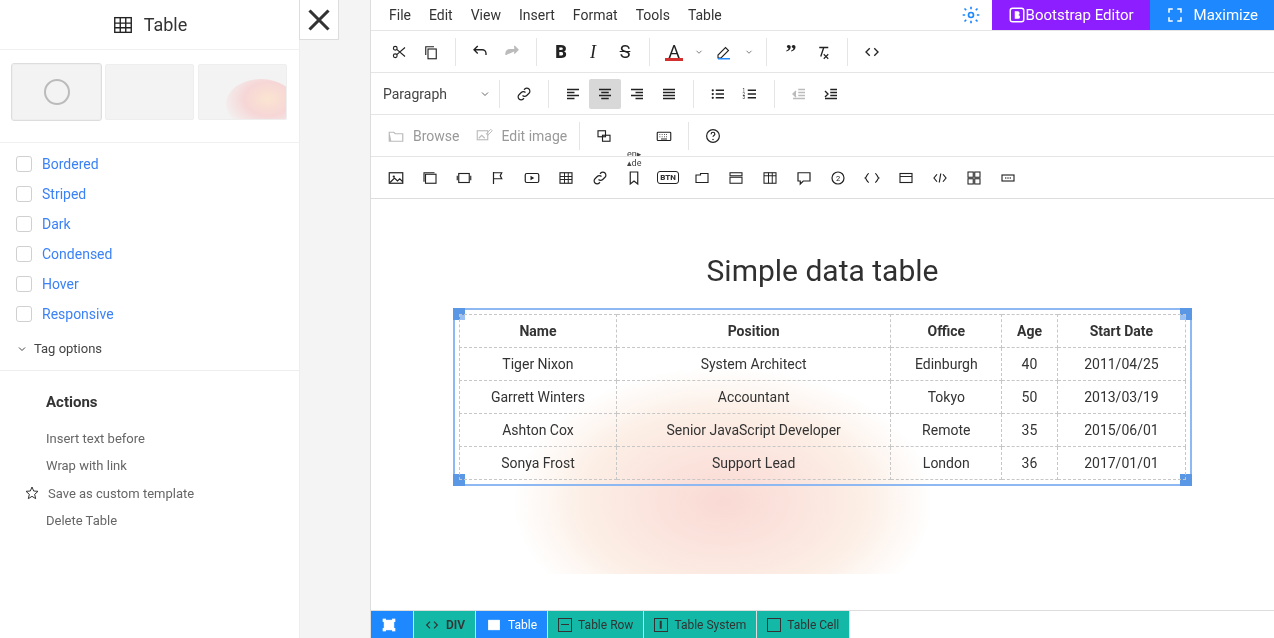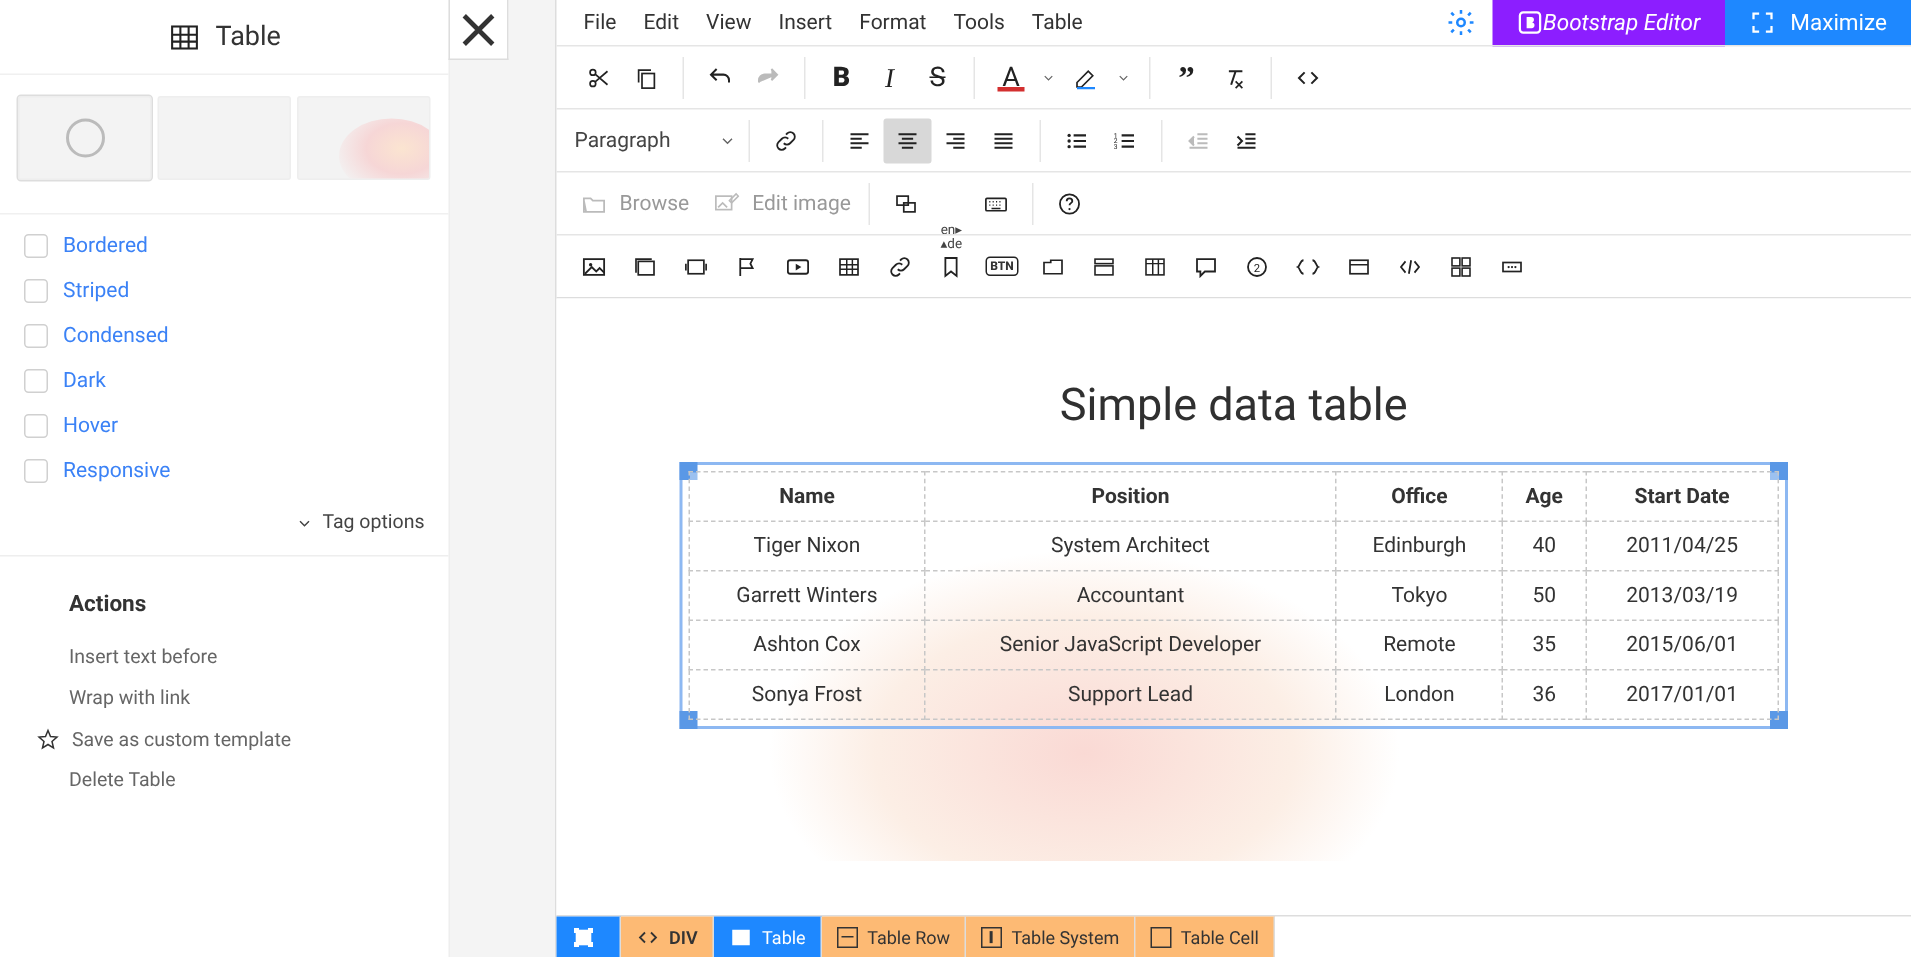--- a/index.html
+++ b/index.html
@@ -12,40 +12,40 @@
   .sb-header svg { width: 22px; height: 22px; }
   .close-btn { position: absolute; top: 0; right: -40px; width: 40px; height: 40px; background: #fff; border: 1px solid #ddd; border-top: none; display: flex; align-items: center; justify-content: center; font-size: 20px; cursor: pointer; }
   .thumbs { display: flex; gap: 4px; padding: 14px 12px 22px; border-bottom: 1px solid #f0f0f0; }
   .thumb { flex: 1; height: 56px; border: 1px solid #eee; border-radius: 2px; background: #f3f3f3; position: relative; overflow: hidden; }
   .thumb.active { outline: 1px solid #ddd; }
   .thumb .circle { position: absolute; top: 50%; left: 50%; transform: translate(-50%,-50%); width: 26px; height: 26px; border: 2px solid #bbb; border-radius: 50%; }
   .thumb .blob { position: absolute; right: -10px; bottom: -10px; width: 70px; height: 50px; background: radial-gradient(ellipse at 60% 40%, #fde1c8 0%, #f7cfcf 40%, #f3f3f3 80%); border-radius: 50%; opacity: .8; }
   .checks { padding: 6px 16px 10px; }
   .check-row { display: flex; align-items: center; gap: 10px; padding: 7px 0; color: #3b82f6; cursor: pointer; }
   .check-row .box { width: 16px; height: 16px; border: 1px solid #d0d0d0; border-radius: 3px; background: #fff; flex: 0 0 16px; }
-  .tag-opt { text-align: right; padding: 2px 16px 14px; color: #444; font-size: 13px; display: flex; justify-content: flex-end; align-items: center; gap: 6px; cursor: pointer; }
+  .tag-opt { text-align: right; padding: 2px 16px 14px; color: #444; font-size: 13px; display: flex; justify-content: flex-start; align-items: center; gap: 6px; cursor: pointer; }
   .sb-divider { height: 1px; background: #eee; margin: 0 0 0 0; }
   .actions { padding: 22px 46px 10px; }
   .actions h3 { font-size: 15px; font-weight: 700; margin-bottom: 14px; }
   .actions .act { font-size: 13px; color: #666; padding: 6px 0; cursor: pointer; display: flex; align-items: center; gap: 8px; }
   .actions .act .star { width: 16px; height: 16px; display: inline-flex; }
   .actions .act.with-icon { margin-left: -22px; }
 
   
   .gap { width: 70px; flex: 0 0 70px; background: #f4f4f4; }
 
   
   .editor { flex: 1 1 auto; display: flex; flex-direction: column; border-left: 1px solid #ddd; }
   .editor-top { display: flex; flex-direction: column; border-bottom: 1px solid #ddd; }
   .menubar { height: 30px; display: flex; align-items: center; }
   .menubar-left { display: flex; gap: 2px; padding: 16px 10px; }
   .menubar-left .mi { padding: 4px 8px; color: #333; cursor: pointer; }
   .menubar-right { margin-left: auto; display: flex; align-items: center; height: 100%; }
   .gear { width: 42px; height: 100%; display: flex; align-items: center; justify-content: center; color: #1e88ff; cursor: pointer; }
-  .btn-boot { background: #8c1eff; color: #fff; height: 100%; display: flex; align-items: center; gap: 0; padding: 16px 16px; cursor: pointer; font-size: 15px; font-style: italic; }
+  .btn-boot { background: #8c1eff; color: #fff; height: 100%; display: flex; align-items: center; gap: 0; padding: 16px 16px; cursor: pointer; font-size: 15px; }
   .btn-max  { background: #1e88ff; color: #fff; height: 100%; display: flex; align-items: center; gap: 10px; padding: 0 16px; cursor: pointer; font-size: 15px; }
   .btn-boot svg, .btn-max svg { width: 18px; height: 18px; }
   .tb-row { display: flex; align-items: center; height: 42px; border-top: 1px solid #e5e5e5; padding: 0 6px; }
   .tb-group { display: flex; align-items: center; height: 100%; padding: 0 6px; }
   .sep { width: 1px; height: 28px; background: #e5e5e5; margin: 0 2px; }
   .tb-btn { width: 32px; height: 30px; display: flex; align-items: center; justify-content: center; cursor: pointer; border-radius: 2px; }
   .tb-btn svg, .tb-btn .glyph { width: 18px; height: 18px; font-size: 18px; line-height: 18px; text-align: center; color: #222; }
   .tb-btn.dis svg, .tb-btn.dis .glyph, .tb-btn.dis { color: #bbb; }
   .tb-btn.dis svg * { stroke: #bbb !important; fill: #bbb !important; }
   .tb-btn.active { background: #d8d8d8; }
@@ -73,21 +73,21 @@
 
   .blob-bg { position: absolute; left: 40px; top: 20px; width: 560px; height: 240px; background: radial-gradient(ellipse 280px 180px at 40% 70%, rgba(245,180,170,.5) 0%, rgba(245,200,170,.3) 50%, rgba(255,255,255,0) 75%); pointer-events: none; z-index: 0; }
 
   table.data { width: 100%; border-collapse: collapse; background: transparent; position: relative; z-index: 1; }
   table.data th, table.data td { border: 1px dashed #c7c7c7; padding: 8px 6px; text-align: center; font-size: 14px; color: #333; }
   table.data th { font-weight: 700; background: rgba(255,255,255,.4); }
   table.data td { background: rgba(255,255,255,.0); }
 
   
   .crumbbar { height: 28px; border-top: 1px solid #ddd; display: flex; align-items: stretch; font-size: 12px; }
-  .crumb { display: flex; align-items: center; gap: 6px; padding: 0 10px; border-right: 1px solid #ddd; cursor: pointer; background: #fdba74; color: #333; }
+  .crumb { display: flex; align-items: center; gap: 6px; padding: 0 10px; border-right: 1px solid #ddd; cursor: pointer; background: #14b8a6; color: #333; }
   .crumb.active { background: #1e88ff; color: #fff; }
   .crumb.active svg * { stroke: #fff; fill: #fff; }
   .crumb .cicon { width: 16px; height: 16px; display: inline-flex; }
   .crumb.boxed .cicon { border: 1.5px solid currentColor; width: 14px; height: 14px; display: flex; align-items: center; justify-content: center; }
   .crumb.boxed .cicon .dash { width: 8px; height: 1.5px; background: currentColor; }
 
   svg { display: block; }
 </style>
 </head>
 <body>
@@ -122,25 +122,25 @@
       <div class="check-row">
           <span class="box"></span>
           <span>Bordered</span>
         </div>
       <div class="check-row">
           <span class="box"></span>
           <span>Striped</span>
         </div>
       <div class="check-row">
           <span class="box"></span>
-          <span>Condensed</span>
+          <span>Dark</span>
         </div>
       <div class="check-row">
           <span class="box"></span>
-          <span>Dark</span>
+          <span>Condensed</span>
         </div>
       <div class="check-row">
           <span class="box"></span>
           <span>Hover</span>
         </div>
       <div class="check-row">
           <span class="box"></span>
           <span>Responsive</span>
         </div>
     </div>

